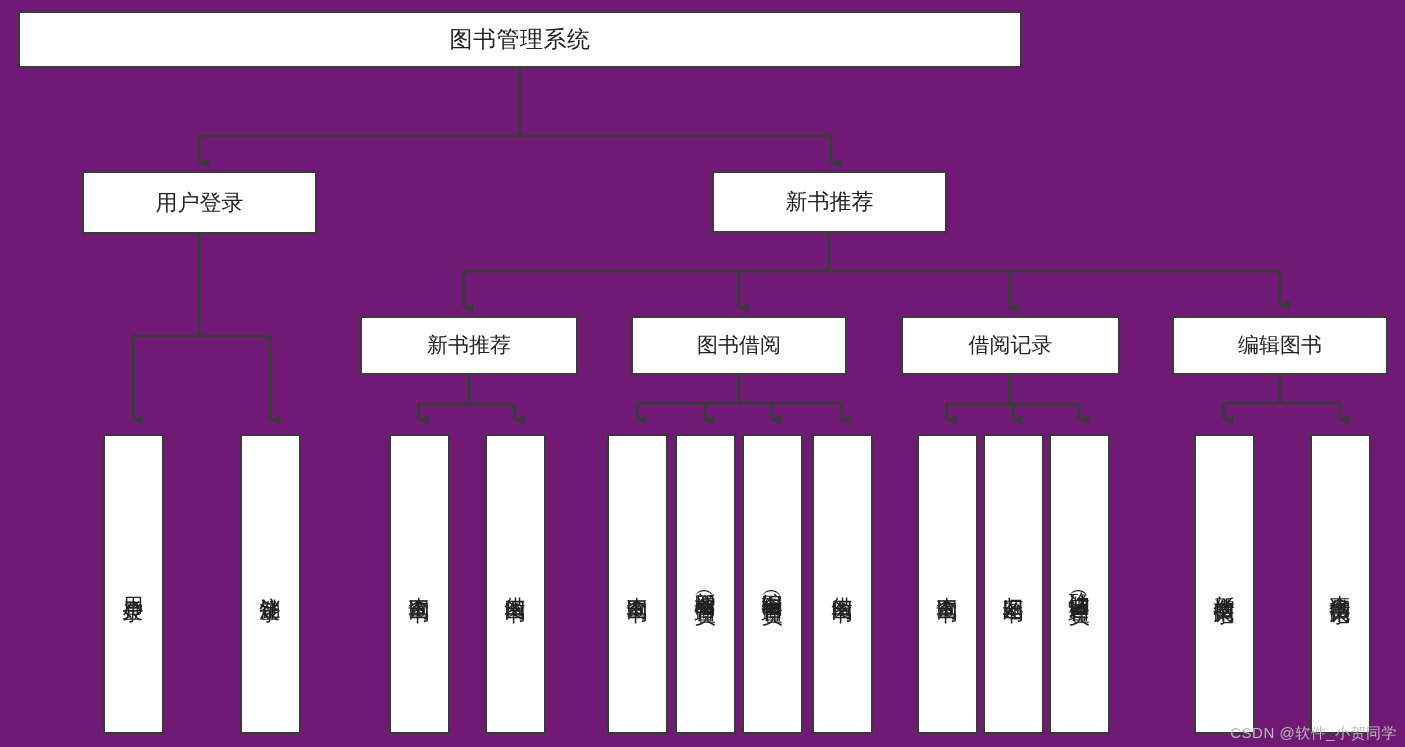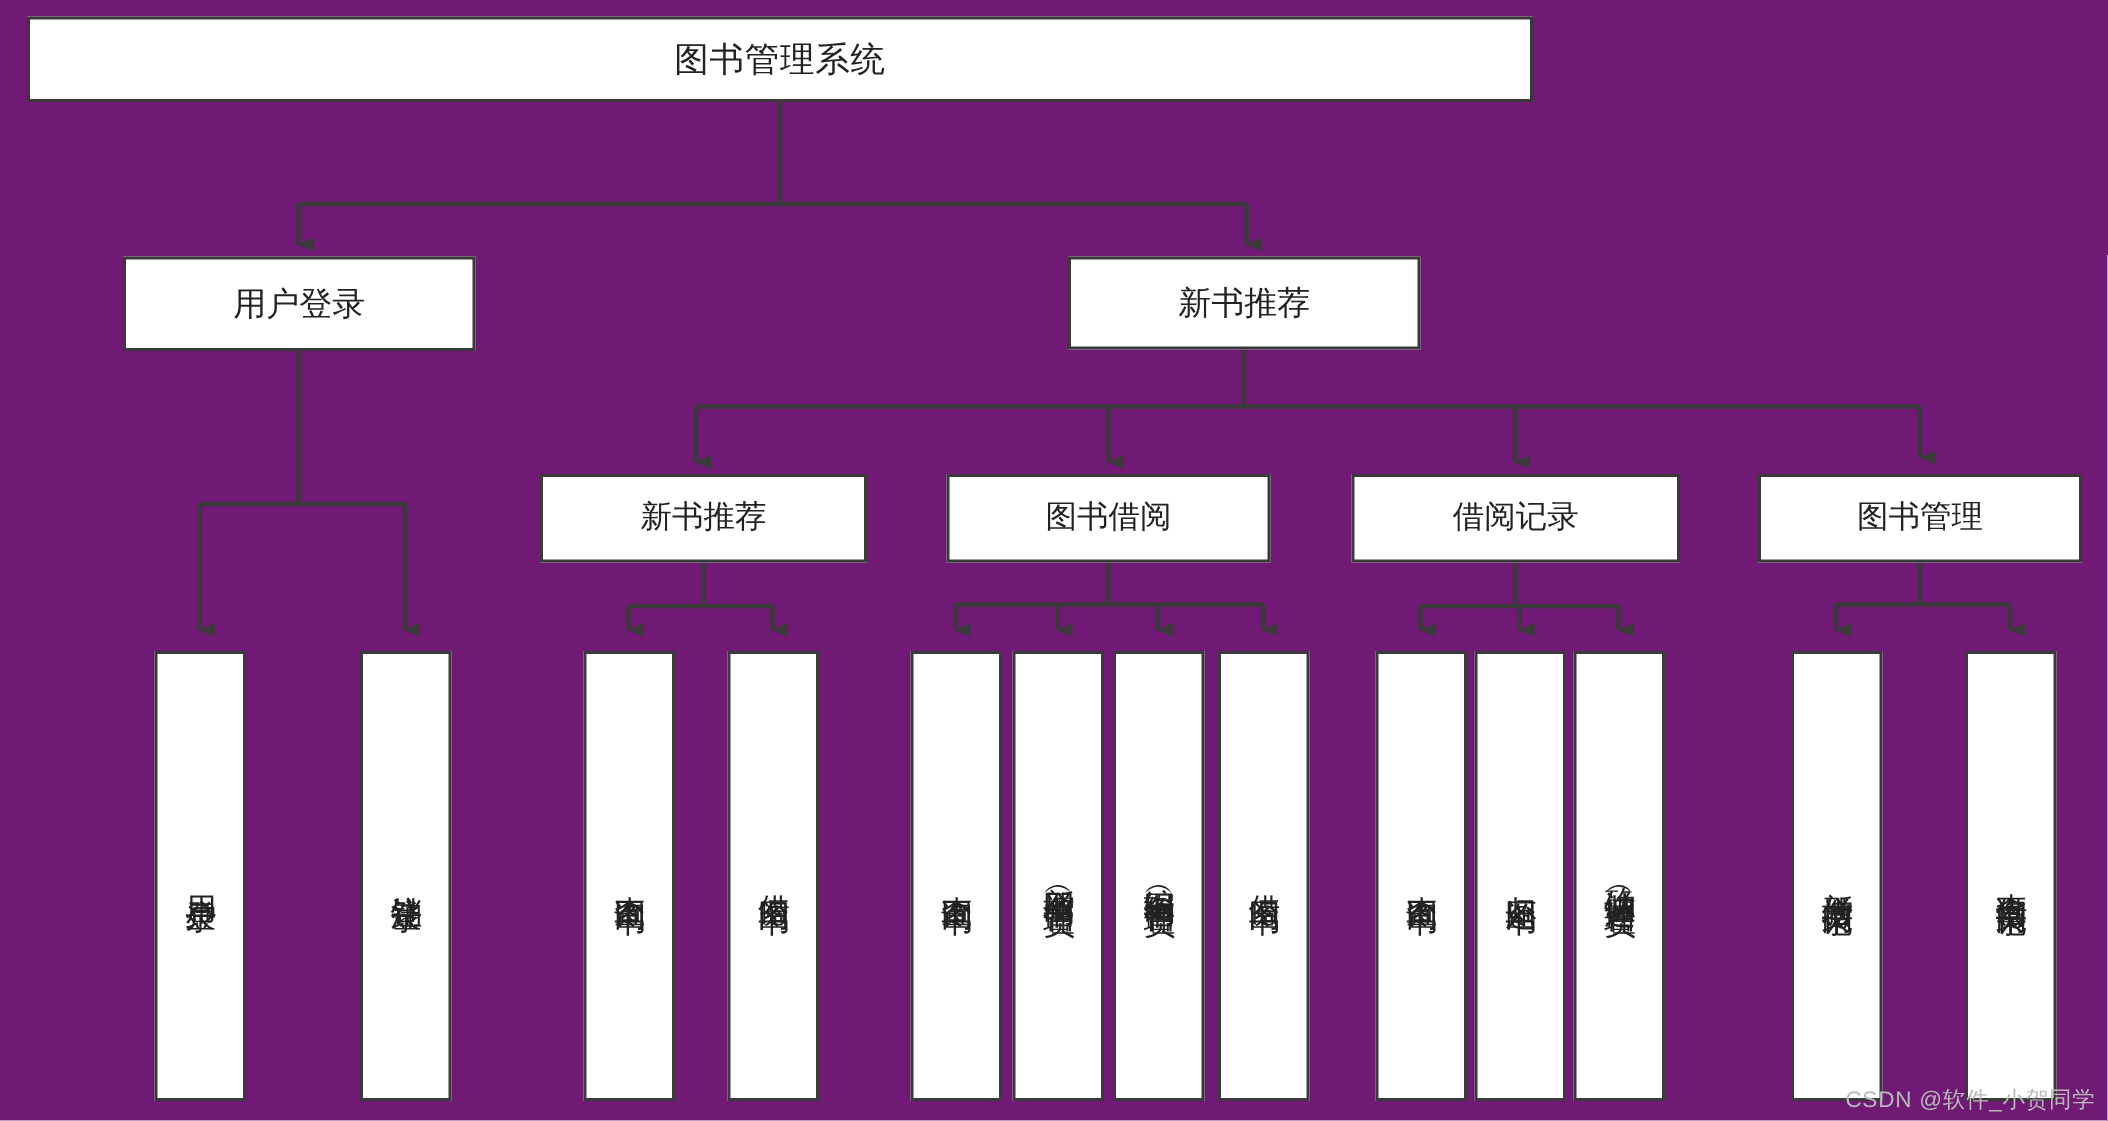--- a/index.html
+++ b/index.html
@@ -145,21 +145,21 @@
   <div class="node node-l3" style="left:631px; top:316px; width:216px; height:59px;">
     <span class="label">图书借阅</span>
   </div>
   <div class="node node-l3" style="left:360px; top:316px; width:218px; height:59px;">
     <span class="label">新书推荐</span>
   </div>
   <div class="node node-l3" style="left:901px; top:316px; width:219px; height:59px;">
     <span class="label">借阅记录</span>
   </div>
   <div class="node node-l3" style="left:1172px; top:316px; width:216px; height:59px;">
-    <span class="label">图书管理</span>
+    <span class="label">编辑图书</span>
   </div>
 
   <div class="node node-leaf" style="left:103px; top:434px; width:61px; height:300px;">
     <span class="label">用户登录</span>
   </div>
   <div class="node node-leaf" style="left:240px; top:434px; width:61px; height:300px;">
     <span class="label">注销登录</span>
   </div>
 
   <div class="node node-leaf" style="left:389px; top:434px; width:61px; height:300px;">

